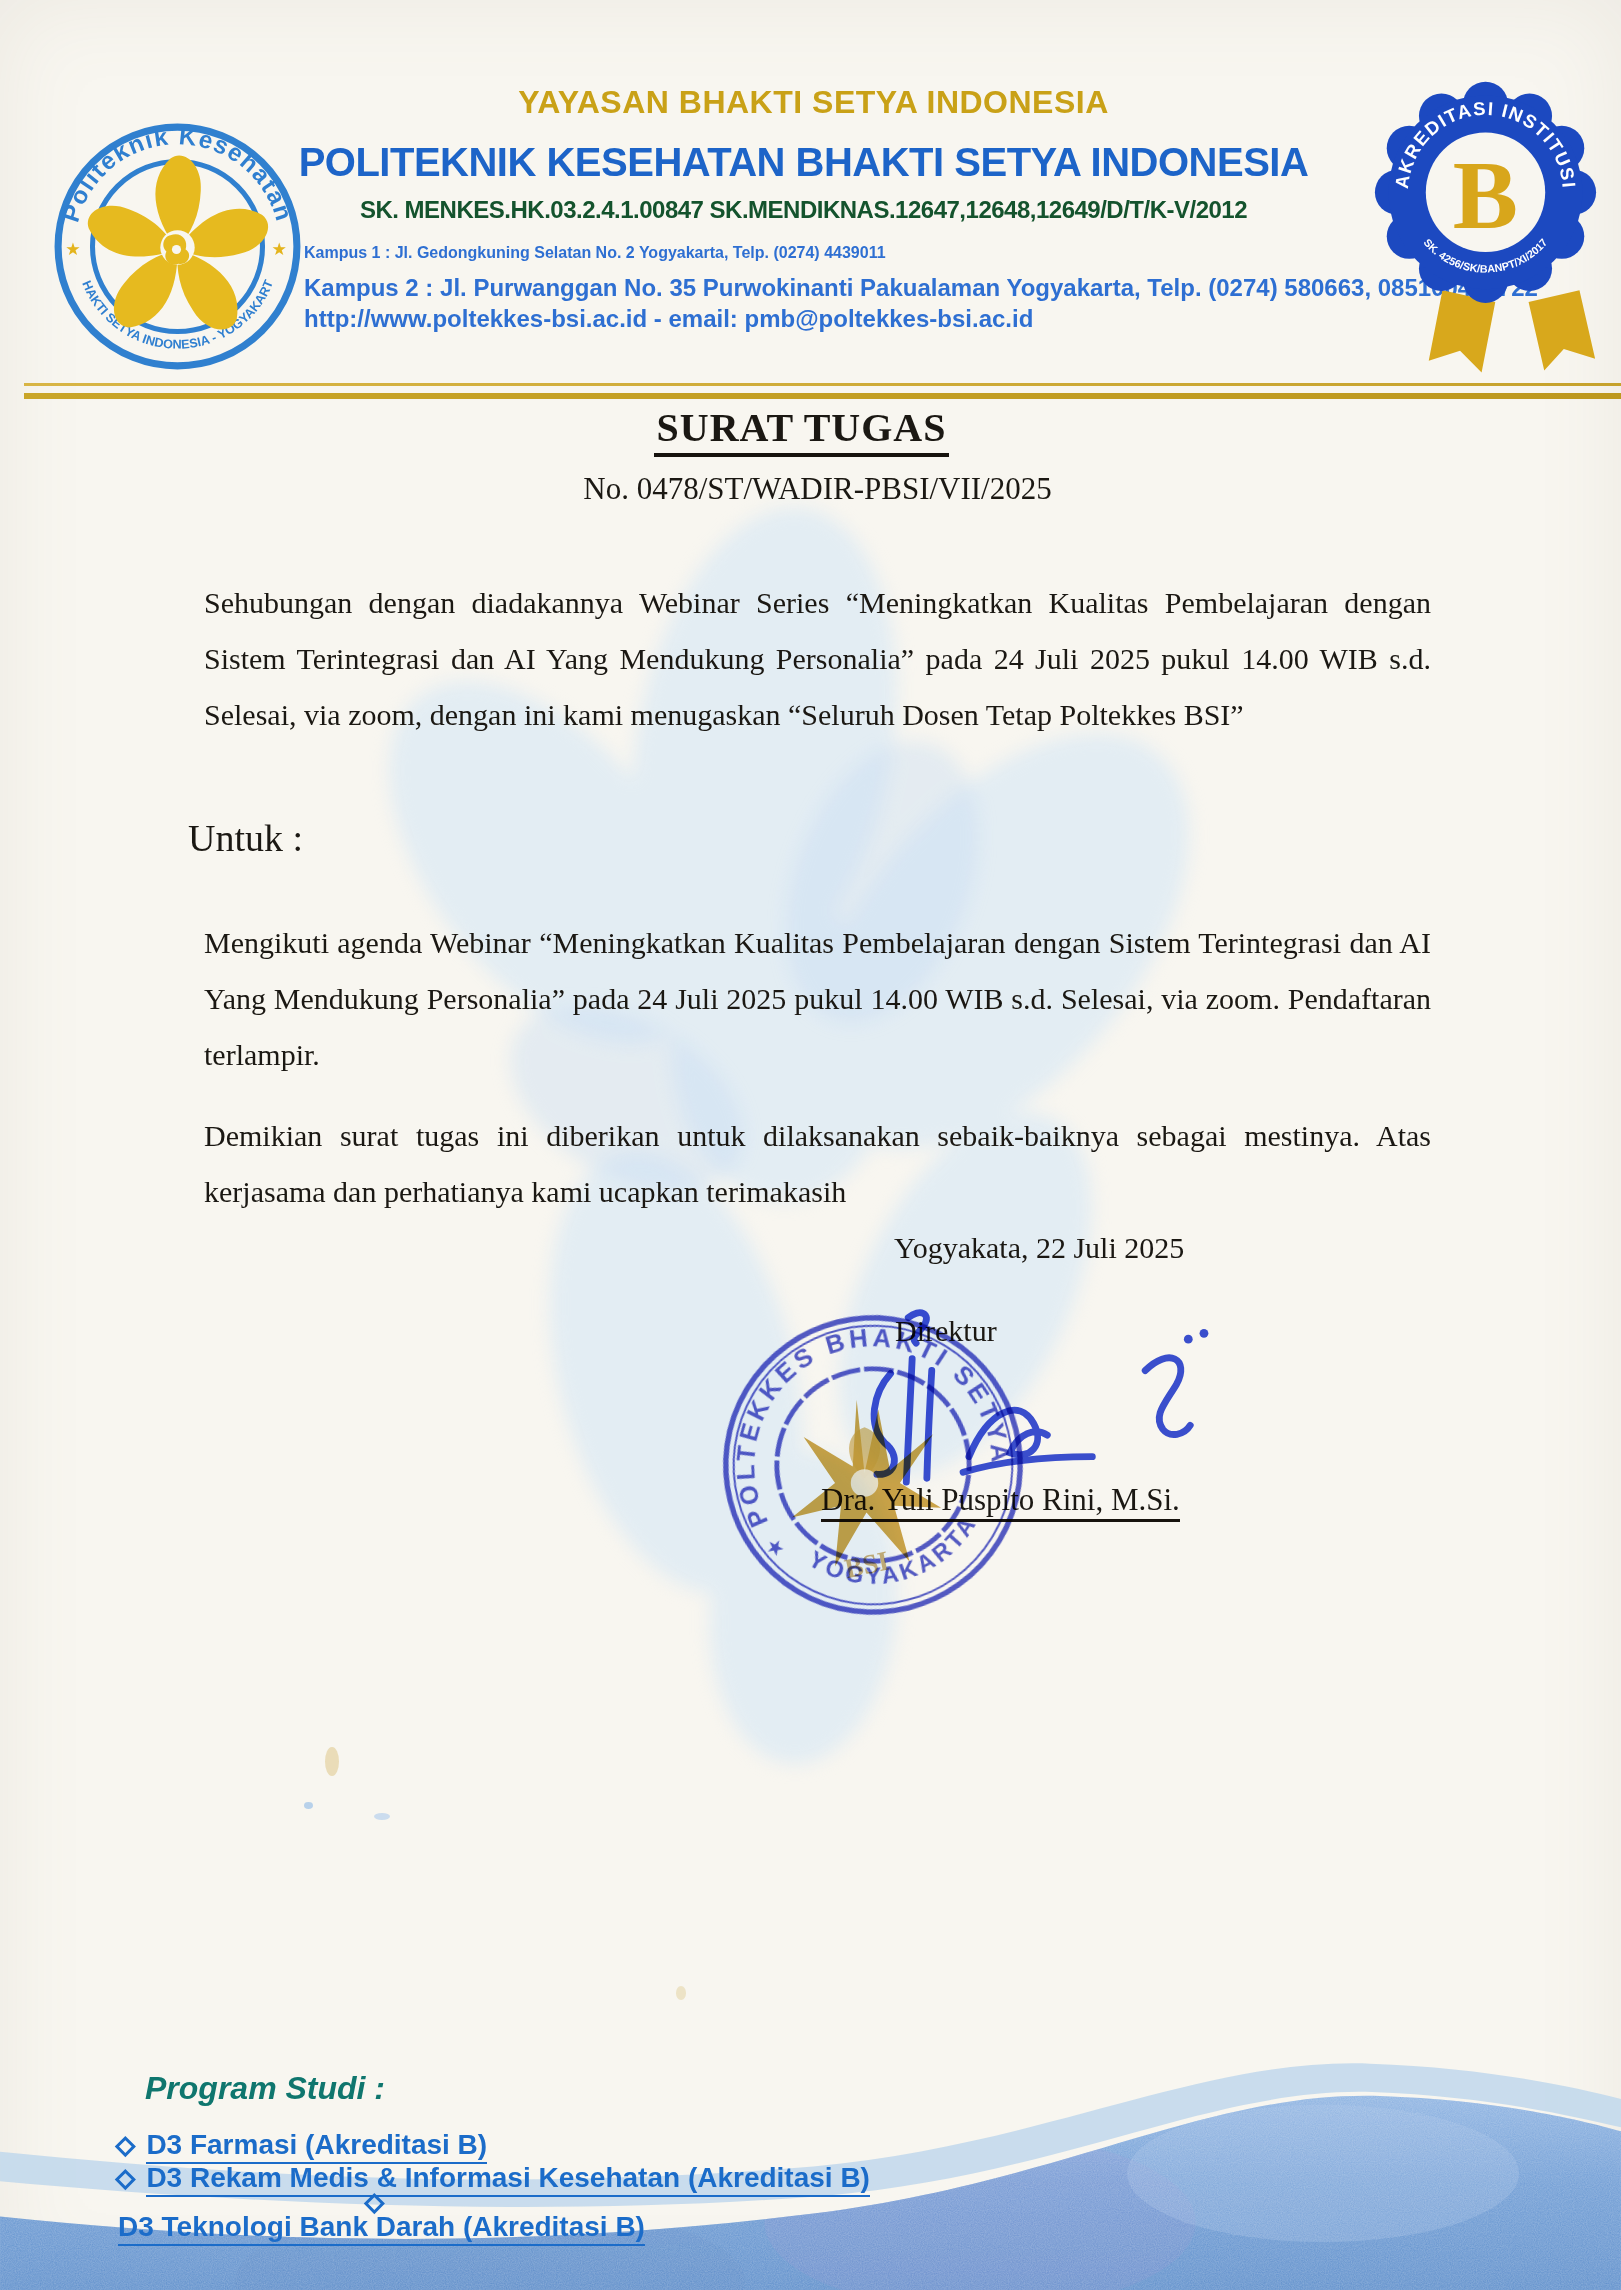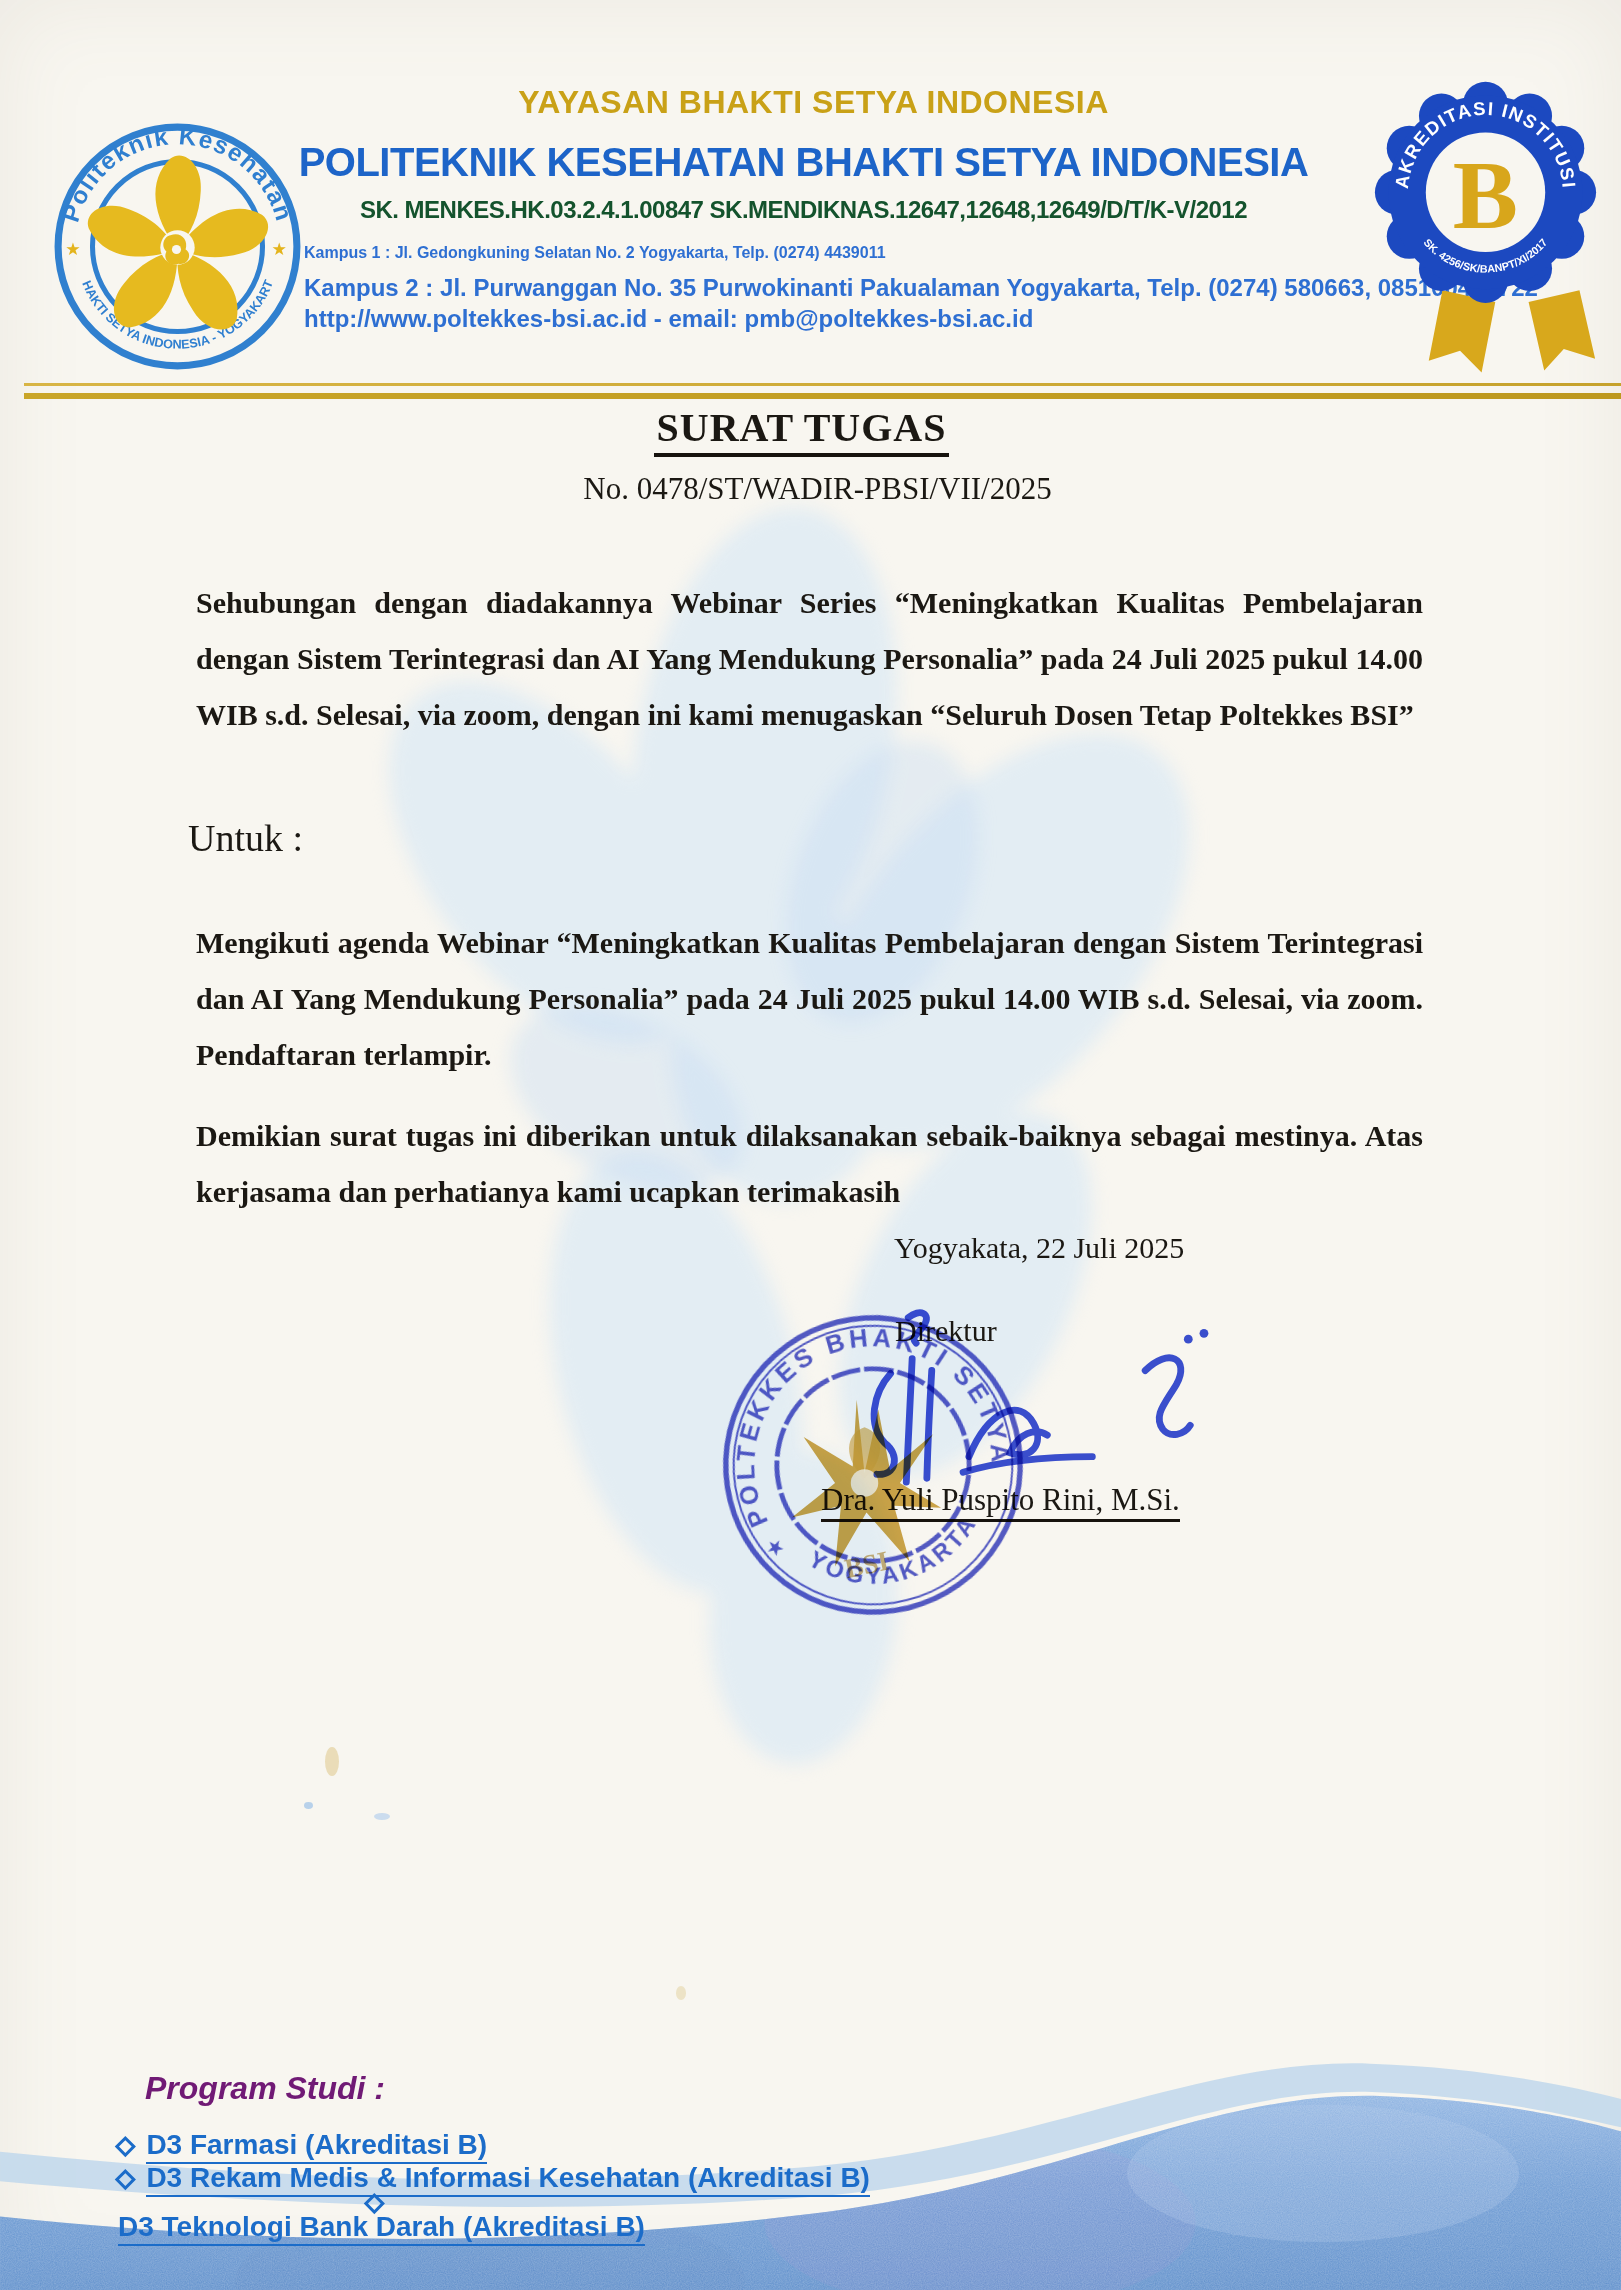--- a/index.html
+++ b/index.html
@@ -19,39 +19,39 @@
   .lh-web{left:304px;top:305px;font-size:24px;color:#2e6fd2;}
 
   .divider{position:absolute;left:23.5px;right:0;top:383px;}
   .divider .thin{height:2.9px;background:linear-gradient(90deg,#d8b545,#c6a22c);}
   .divider .thick{margin-top:6.9px;height:5.9px;background:linear-gradient(90deg,#c9a528,#bd981e);}
 
   
   .title-row{position:absolute;left:188px;top:404px;width:1227px;text-align:center;}
   .title-row span{font-size:40px;font-weight:bold;letter-spacing:1px;border-bottom:4.9px solid #17130e;padding:0 2.9px 2.9px;}
   .number-row{position:absolute;left:204px;top:471px;width:1227px;text-align:center;font-size:31px;}
-  .para{position:absolute;left:196px;width:1227px;font-size:30px;line-height:56px;text-align:justify;font-weight:bold;}
+  .para{position:absolute;left:204px;width:1227px;font-size:30px;line-height:56px;text-align:justify;}
   .p1{top:545px;} .p2{top:885px;} .p3{top:1078px;}
   .untuk{position:absolute;left:188px;top:816px;font-size:38px;}
   .place-date{position:absolute;left:894px;top:1231px;font-size:30px;white-space:nowrap;}
   .signer-title{position:absolute;left:895px;top:1314px;font-size:30px;z-index:2;}
   .signer-name{position:absolute;left:821px;top:1482px;font-size:31px;white-space:nowrap;z-index:2;}
   .signer-name span{border-bottom:3.4px solid #17130e;padding-bottom:2px;}
   .textlayer{z-index:2;}
 
   
   .wm{position:absolute;left:0;top:0;z-index:0;filter:blur(8.8px);}
   .stamp-svg{position:absolute;left:716px;top:1308px;width:314px;height:314px;transform:rotate(-14deg);
              mix-blend-mode:multiply;opacity:.88;z-index:3;}
   .stampflower-svg{position:absolute;left:784px;top:1380px;width:162px;height:216px;mix-blend-mode:multiply;opacity:.95;z-index:3;}
   .sig-svg{position:absolute;left:861px;top:1300px;width:353px;height:235px;mix-blend-mode:multiply;z-index:4;}
 
   
   .prog-label{position:absolute;left:145px;top:2070px;font-family:"Liberation Sans",sans-serif;
-              font-weight:bold;font-style:italic;font-size:32px;color:#701a75;z-index:2;}
+              font-weight:bold;font-style:italic;font-size:32px;color:#0f766e;z-index:2;}
   .prog-row{position:absolute;left:118px;display:flex;align-items:center;z-index:2;}
   .prog-row .diamond{width:14.7px;height:14.7px;border:3.4px solid #1b6cc9;transform:rotate(45deg);margin-right:13.7px;flex:none;background:transparent;}
   .prog-row .ptext{font-family:"Liberation Sans",sans-serif;font-weight:bold;font-size:28px;color:#1b6cc9;
                    border-bottom:2.9px solid #1b6cc9;padding-bottom:1px;white-space:nowrap;}
   .r1{top:2129px;} .r2{top:2162px;} .r3{top:2196px;flex-direction:column;}
   .waves{position:absolute;left:0;top:1997px;z-index:1;}
 
   
   .speck{position:absolute;border-radius:50%;z-index:0;}
   .sp1{left:325px;top:1747px;width:13.7px;height:29px;background:#e4d2a0;opacity:.7;}

